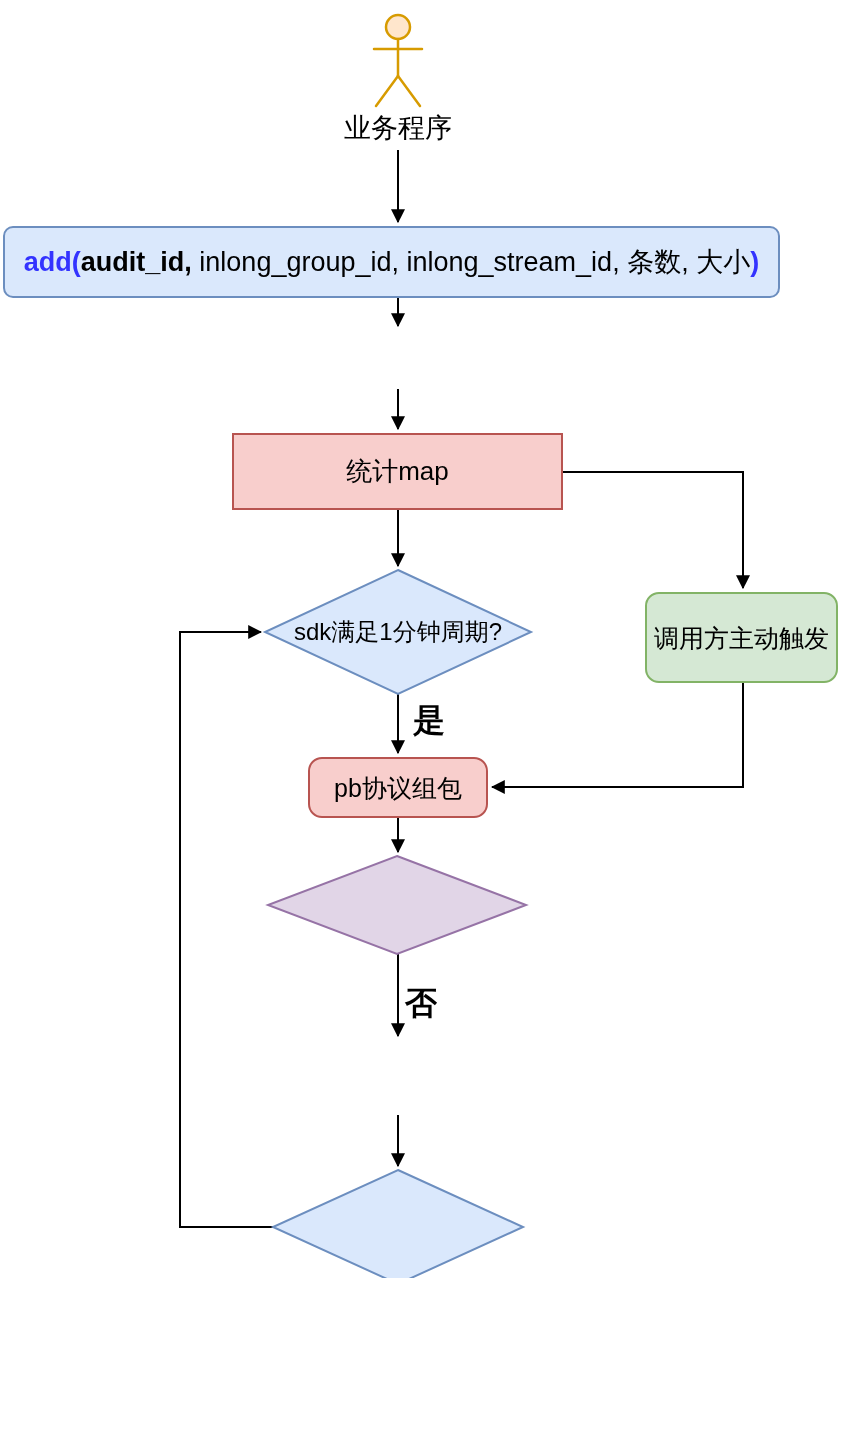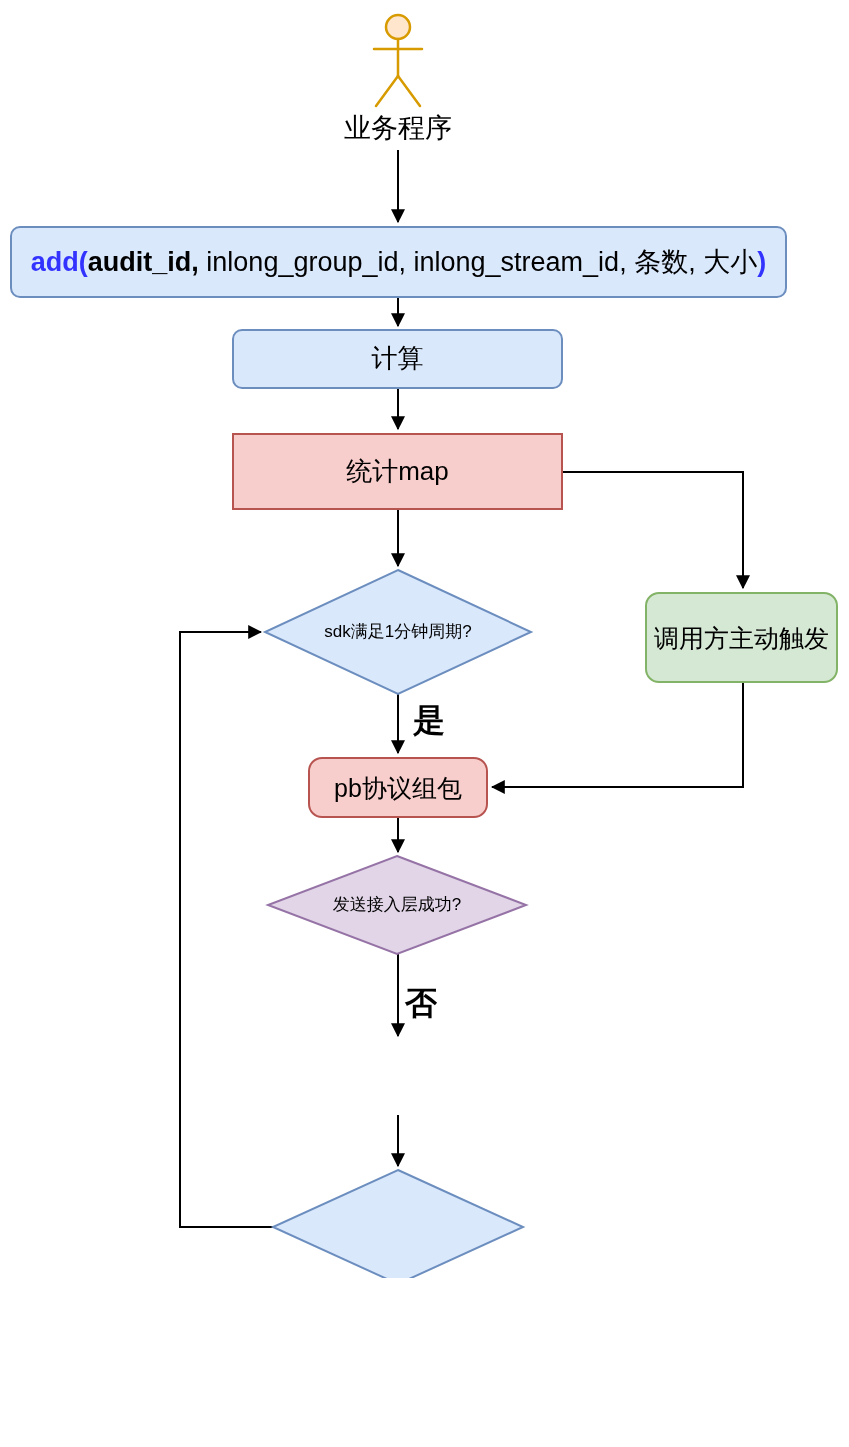--- a/index.html
+++ b/index.html
@@ -28,21 +28,21 @@
   .box-green { background:var(--green-fill,#d5e8d4); border:2px solid var(--green-stroke,#82b366); }
   .r10 { border-radius:10px; }
   .r14 { border-radius:14px; }
 
   .call-text { font-size:27px; }
   .accent { color:var(--call-accent,#3333ff); font-weight:bold; }
   .bold { font-weight:bold; }
 
   .diamond-label {
     position:absolute; display:flex; align-items:center; justify-content:center;
-    text-align:center; font-size:17px; line-height:1.15; white-space:nowrap;
+    text-align:center; font-size:24px; line-height:1.15; white-space:nowrap;
   }
   .actor-label {
     position:absolute; display:flex; align-items:center; justify-content:center;
     font-size:27px;
   }
   .edge-label { position:absolute; font-weight:bold; font-size:32px; }
 </style>
 </head>
 <body>
 
@@ -76,47 +76,43 @@
     <path class="edge" marker-end="url(#arrow)" d="M398,1284 L398,1346"></path>
     <path class="edge" marker-end="url(#arrow)" d="M273,1227 L180,1227 L180,632 L261,632"></path>
 
     <polygon class="shape-blue" points="398,570 531,632 398,694 265,632"></polygon>
     <polygon class="shape-purple" points="397,856 526,905 397,954 268,905"></polygon>
     <polygon class="shape-blue" points="398,1170 523,1227 398,1284 273,1227"></polygon>
   </svg>
 
   <div class="actor-label" style="left:318px; top:112px; width:160px; height:32px;">业务程序</div>
 
-  <div class="node box-blue r10 call-text" style="left:10px; top:226px; width:777px; height:72px;">
+  <div class="node box-blue r10 call-text" style="left:3px; top:226px; width:777px; height:72px;">
     <span>
       <span class="accent">add(</span><span class="bold">audit_id,</span><span> inlong_group_id, inlong_stream_id, 条数, 大小</span><span class="accent">)</span>
     </span>
   </div>
 
-  <div class="node box-blue r10" style="left:232px; top:329px; width:331px; height:60px;">
-    <span>计算</span>
-  </div>
 
   <div class="node box-red" style="left:232px; top:433px; width:331px; height:77px;">
     <span>统计map</span>
   </div>
 
   <div class="diamond-label" style="left:265px; top:570px; width:266px; height:124px;">sdk满足1分钟周期?</div>
 
   <div class="node box-green r14" style="left:645px; top:592px; width:193px; height:91px; font-size:25px;">
     <span>调用方主动触发</span>
   </div>
 
   <div class="edge-label" style="left:413px; top:699px;">是</div>
 
   <div class="node box-red r14" style="left:308px; top:757px; width:180px; height:61px; font-size:25px;">
     <span>pb协议组包</span>
   </div>
 
-  <div class="diamond-label" style="left:268px; top:856px; width:258px; height:98px;">发送接入层成功?</div>
 
   <div class="edge-label" style="left:405px; top:982px;">否</div>
 
 
 
   <div class="node box-green r14" style="left:290px; top:1350px; width:183px; height:74px;">
     <span>本地容灾</span>
   </div>
 
 </div>

